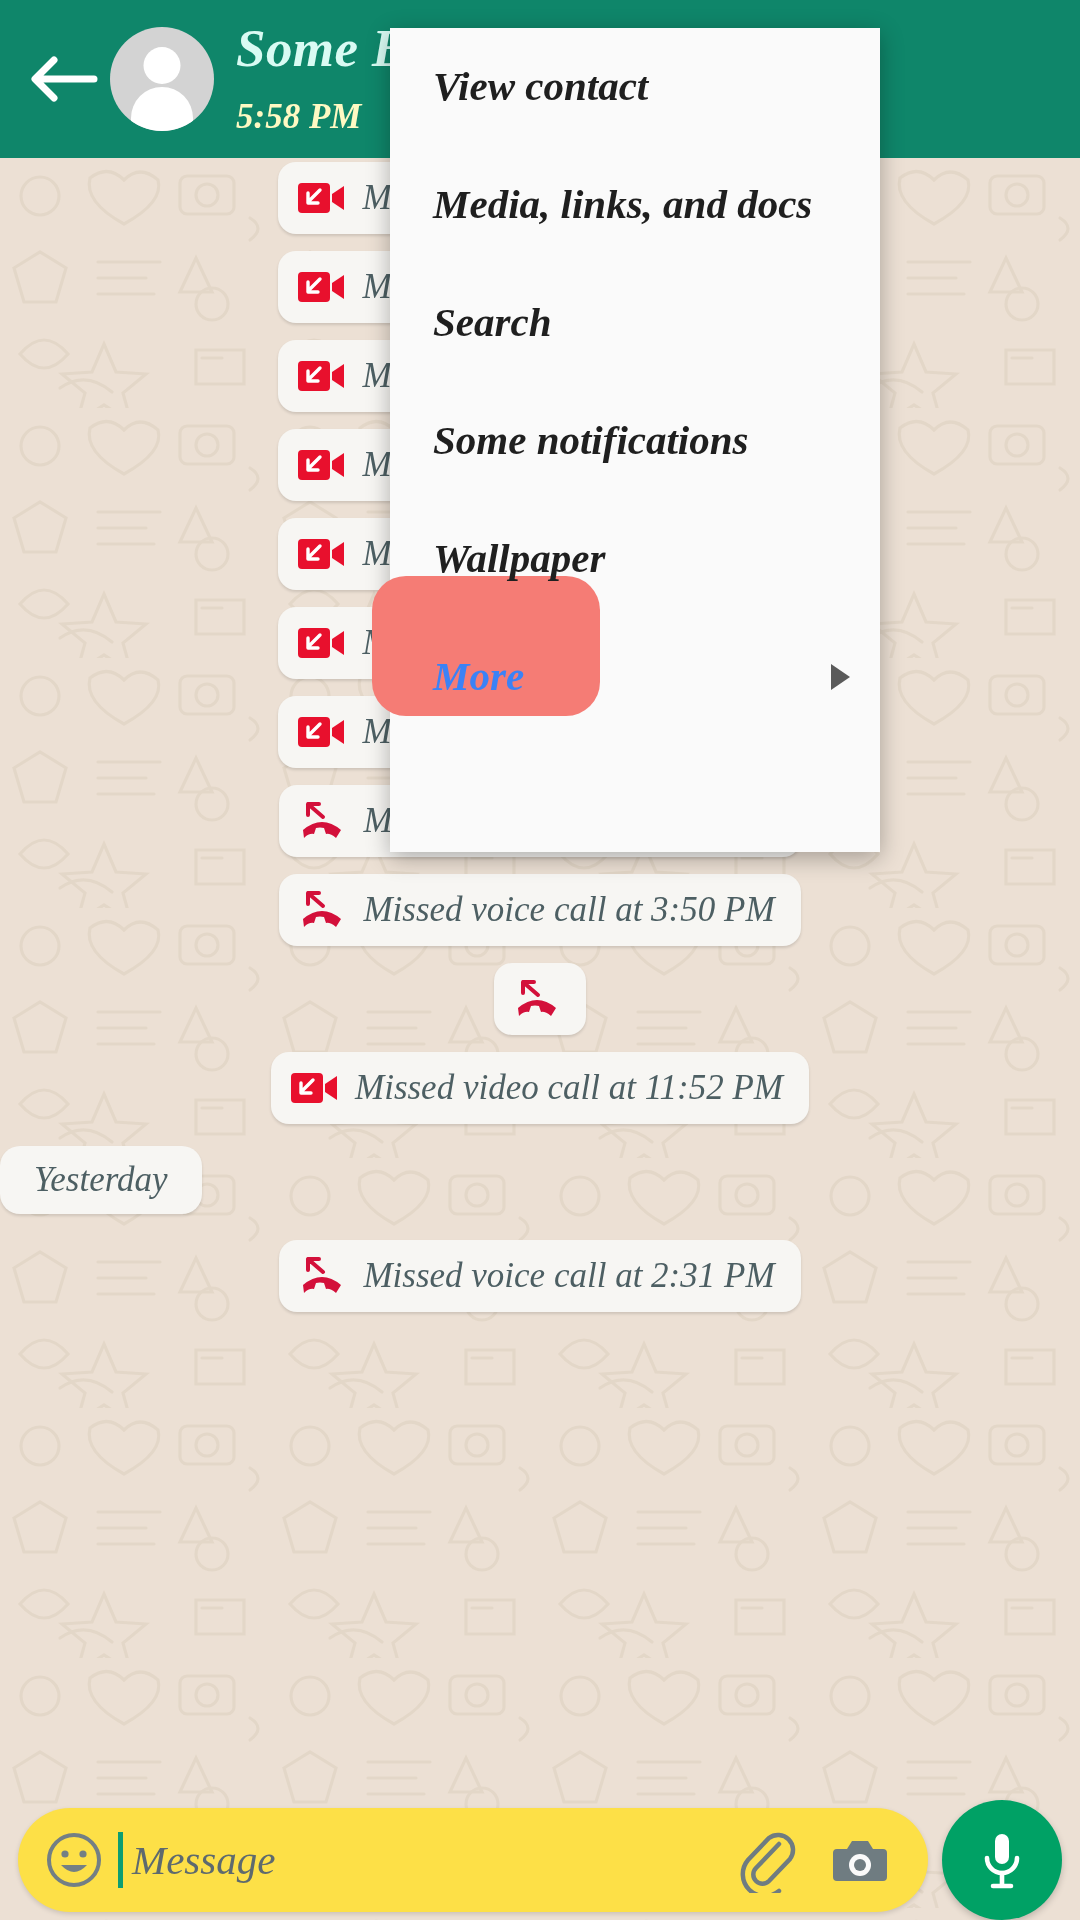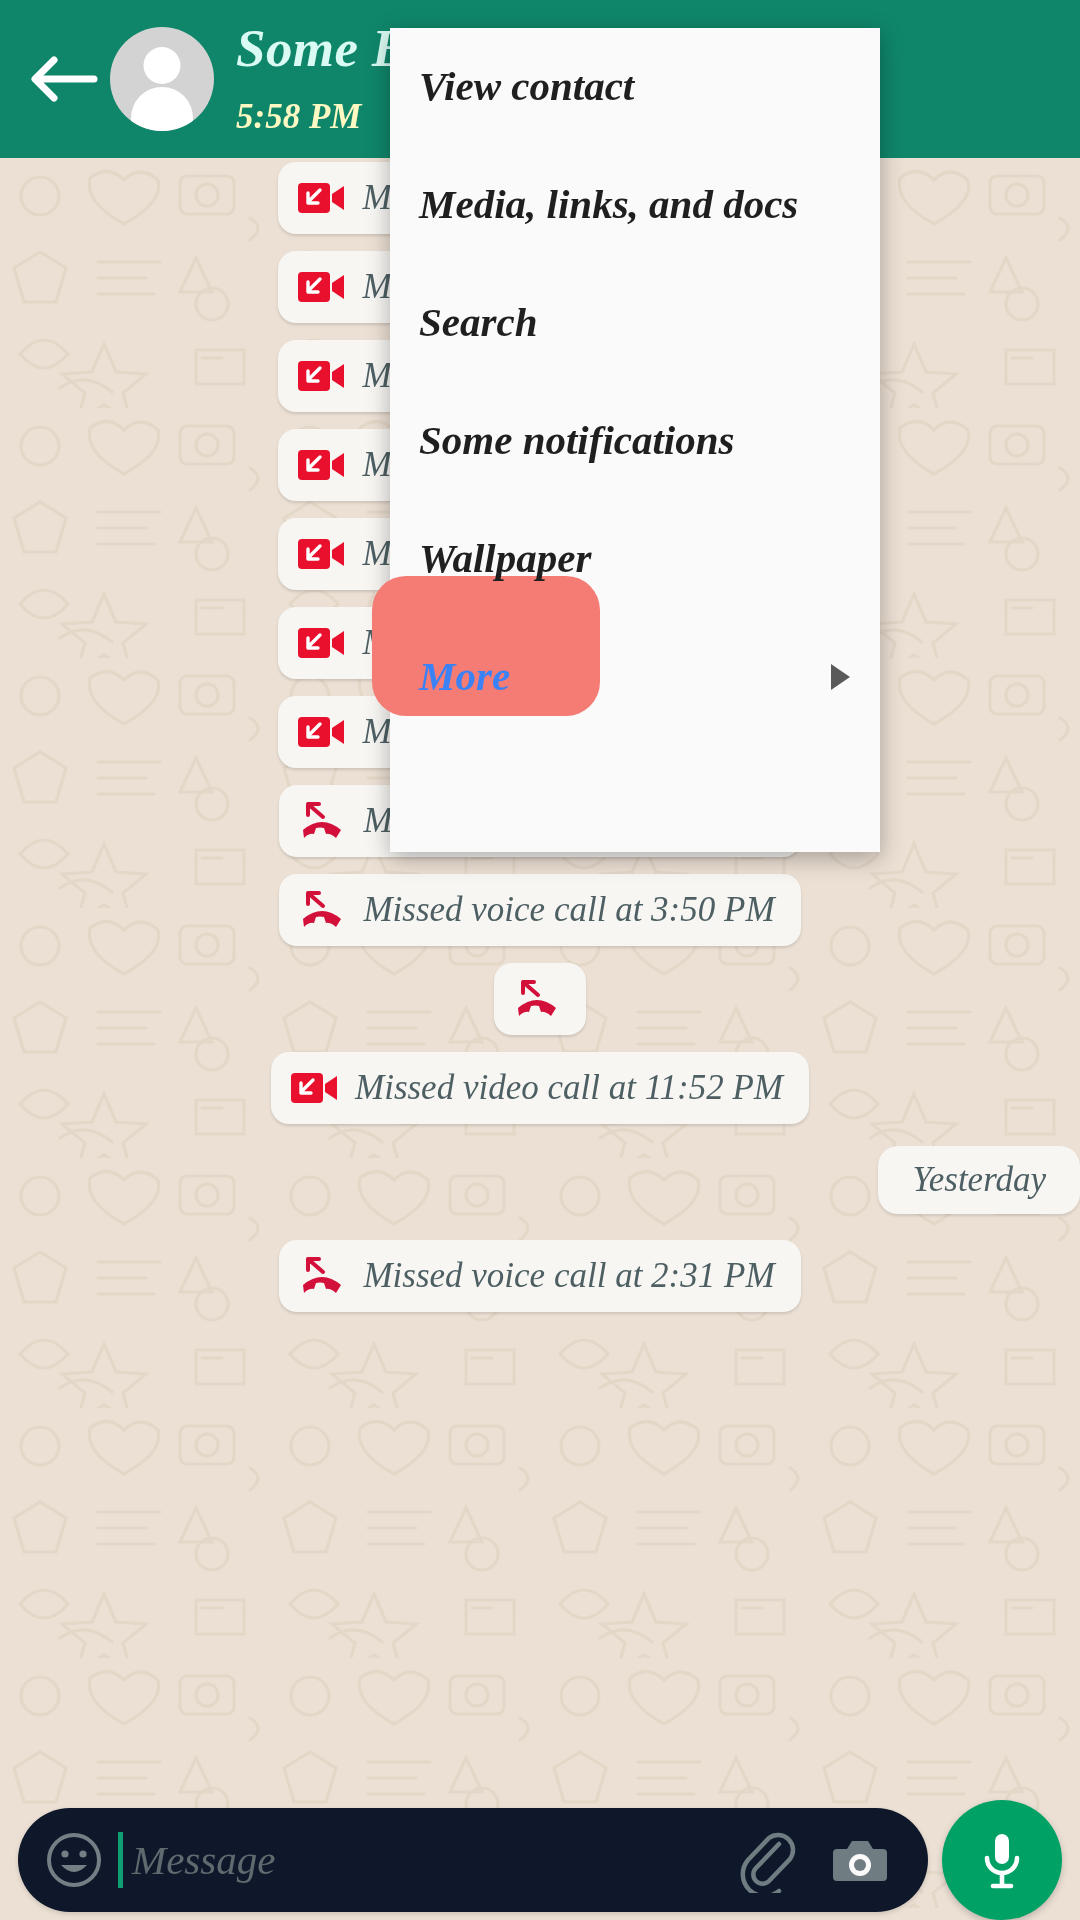--- a/index.html
+++ b/index.html
@@ -54,37 +54,37 @@
     padding:16px 26px 16px 20px;
     display:flex; align-items:center; gap:18px;
     box-shadow:0 2px 3px rgba(0,0,0,.13);
     max-width:760px;
   }
   .bubble-text {
     font-size:35px; font-style:italic; color:#4d5f63; white-space:nowrap;
     line-height:1.1;
   }
   .icon-slot { width:46px; height:40px; flex:0 0 46px; display:flex; align-items:center; }
-  .divider-row { display:flex; justify-content:flex-end; margin:22px 0 26px 0; }
+  .divider-row { display:flex; justify-content:flex-start; margin:22px 0 26px 0; }
   .divider-chip {
     background:#f7f6f3; border-radius:20px; padding:14px 34px;
     font-size:35px; font-style:italic; color:#4d5f63;
     box-shadow:0 2px 3px rgba(0,0,0,.12);
   }
   .clipped-top { margin-top:-10px; }
 
   
   .menu {
     position:absolute; left:390px; top:28px; width:490px; height:824px;
     background:#fafafa; z-index:40;
     box-shadow:0 6px 22px rgba(0,0,0,.30);
   }
   .menu-item {
     position:relative; height:118px; display:flex; align-items:center;
-    padding-left:29px; padding-right:30px;
+    padding-left:43px; padding-right:30px;
   }
   .menu-label {
     font-size:41px; font-style:italic; font-weight:bold; color:#1f1f1f;
     line-height:1.1; position:relative; z-index:2; white-space:nowrap;
   }
   .menu-item.highlighted .menu-label { color:#3b82f6; font-weight:bold; }
   .highlight-box {
     position:absolute; left:-18px; top:-42px; width:228px; height:140px;
     background:#f57c75; border-radius:34px; z-index:1;
   }
@@ -93,21 +93,21 @@
     width:0; height:0; border-left:19px solid #5a5a5a;
     border-top:13px solid transparent; border-bottom:13px solid transparent;
   }
 
   
   .input-bar {
     position:absolute; left:0; bottom:0; width:1080px; height:120px;
     z-index:20; display:flex; align-items:center; padding:0 18px;
   }
   .input-pill {
-    flex:1; height:104px; background:#0f172a; border-radius:54px;
+    flex:1; height:104px; background:#fde047; border-radius:54px;
     display:flex; align-items:center; padding:0 28px 0 26px; gap:0;
     box-shadow:0 2px 5px rgba(0,0,0,.14);
   }
   .emoji-btn { width:60px; height:60px; flex:0 0 60px; display:flex; align-items:center; justify-content:center; }
   .msg-field { flex:1; display:flex; align-items:center; margin-left:14px; }
   .caret { width:5px; height:56px; background:#0d9e72; flex:0 0 5px; }
   .placeholder {
     font-size:41px; font-style:italic; color:#5e6a6e; margin-left:9px; line-height:1;
   }
   .attach-btn, .camera-btn { width:72px; height:72px; flex:0 0 72px; display:flex; align-items:center; justify-content:center; }

